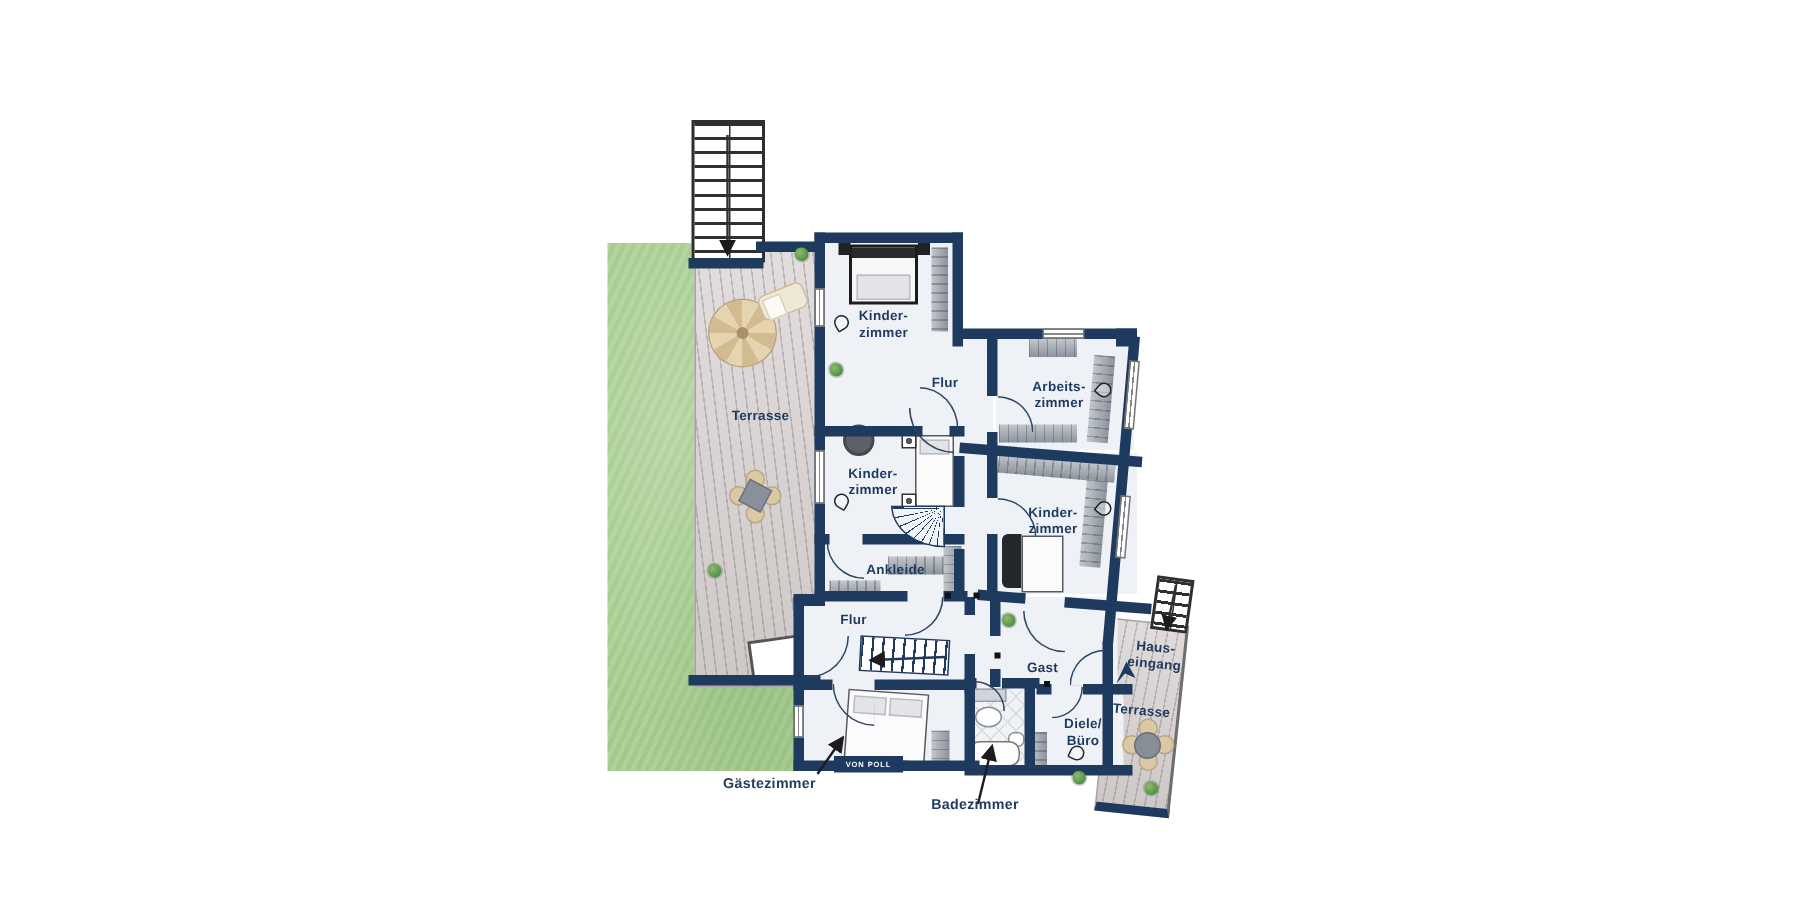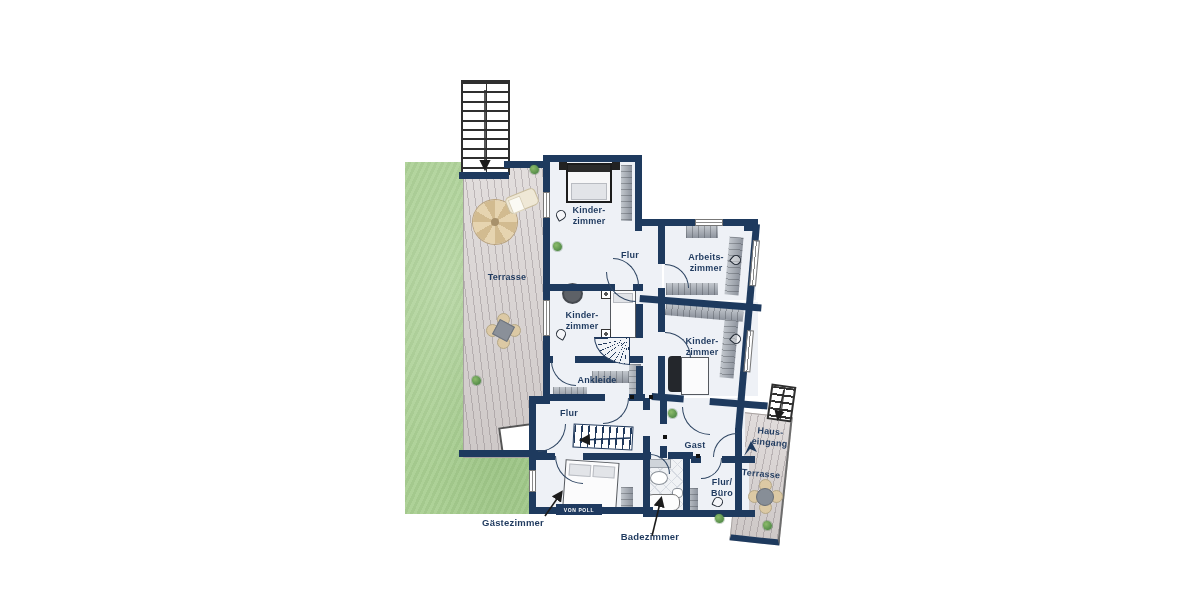--- a/index.html
+++ b/index.html
@@ -253,21 +253,21 @@
   <div class="lbl" style="left:597px;top:380px">
       <span>Ankleide</span>
     </div>
   <div class="lbl" style="left:569px;top:413px">
       <span>Flur</span>
     </div>
   <div class="lbl" style="left:695px;top:445px">
       <span>Gast</span>
     </div>
   <div class="lbl" style="left:722px;top:488px">
-      <span>Flur/</span>
+      <span>Diele/</span>
       <span>Büro</span>
     </div>
   <div class="lbl rot5" style="left:770px;top:437px">
       <span>Haus-</span>
       <span>eingang</span>
     </div>
   <div class="lbl rot5" style="left:761px;top:474px">
       <span>Terrasse</span>
     </div>
   <div class="lbl big" style="left:513px;top:523px">

